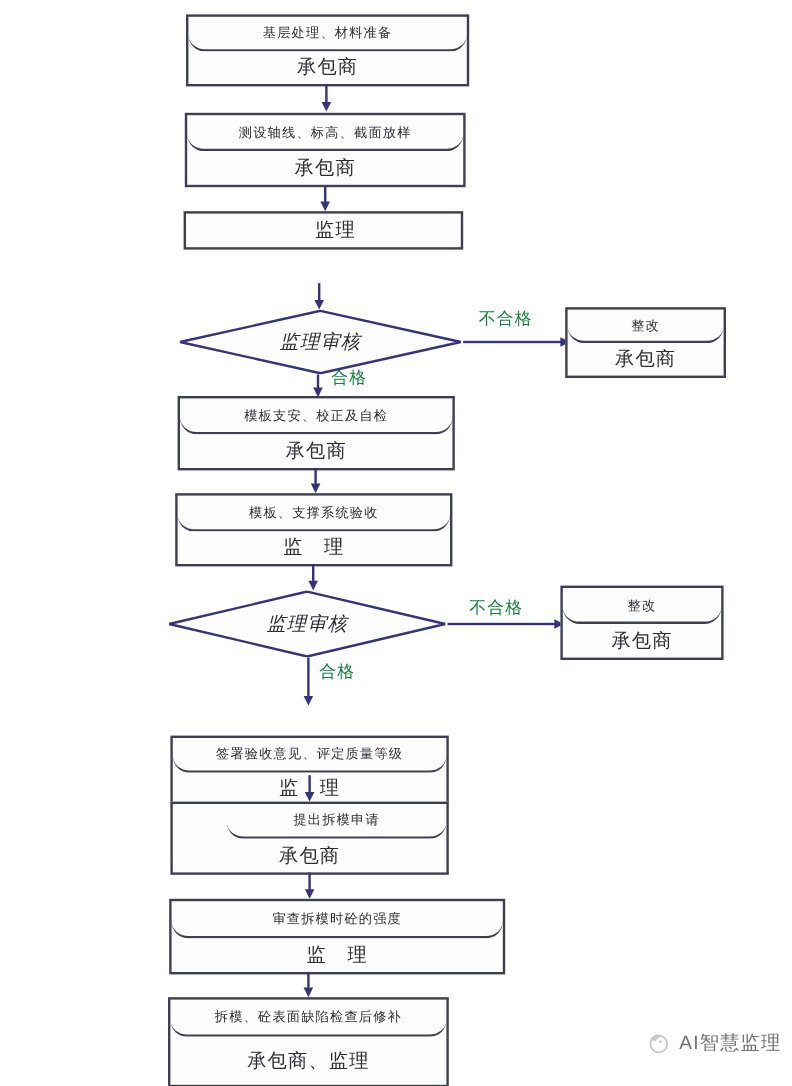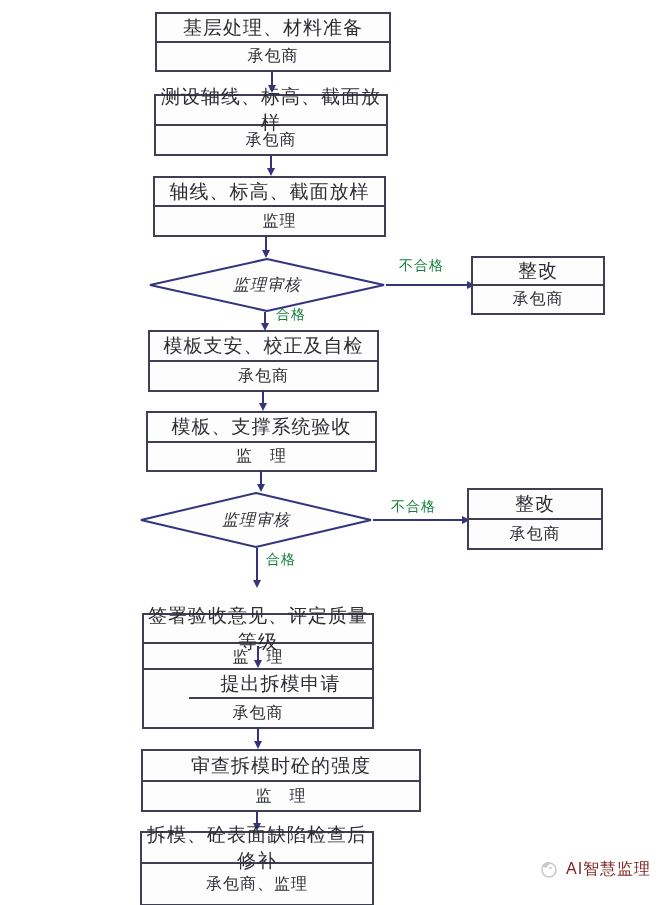--- a/index.html
+++ b/index.html
@@ -14,23 +14,23 @@
   
   .step{
     position:absolute;
     border:2px solid #3e3e55;
     background:#fdfdfd;
     box-sizing:border-box;
   }
   .step .title{
     border-bottom:2px solid #3e3e55;
     text-align:center;
-    font-size:19px;
+    font-size:11px;
     letter-spacing:1px;
-    display:flex;align-items:center;justify-content:center;
+    display:flex;align-items:center;justify-content:center;border-radius:14px;
   }
   .step .role{
     text-align:center;
     font-size:16px;
     letter-spacing:1px;
     display:flex;align-items:center;justify-content:center;
   }
   
   .decision{position:absolute;}
   .decision svg{display:block;}
@@ -58,21 +58,21 @@
   }
   .edge-label{
     position:absolute;
     font-size:14px;letter-spacing:1px;color:#15803d;
     white-space:nowrap;
   }
   
   .watermark{
     position:absolute;left:538px;top:858px;
     display:flex;align-items:center;gap:6px;
-    color:#7f1d1d;font-size:16px;letter-spacing:1px;
+    color:#737373;font-size:16px;letter-spacing:1px;
   }
 </style>
 </head>
 <body>
 
 <div id="canvas">
 
   <div class="step" style="left:155px;top:12px;width:236px;">
     <div class="title" style="height:27px;">基层处理、材料准备</div>
     <div class="role" style="height:27px;">承包商</div>
@@ -83,21 +83,20 @@
 
   <div class="step" style="left:154px;top:94px;width:234px;">
     <div class="title" style="height:28px;">测设轴线、标高、截面放样</div>
     <div class="role" style="height:28px;">承包商</div>
   </div>
   <div class="varrow" style="left:270px;top:155px;height:14px;">
       <span class="head"></span>
     </div>
 
   <div class="step" style="left:153px;top:176px;width:233px;">
-    <div class="title" style="height:27px;">轴线、标高、截面放样</div>
     <div class="role" style="height:28px;margin-left:20px;">监理</div>
   </div>
   <div class="varrow" style="left:265px;top:236px;height:15px;">
       <span class="head"></span>
     </div>
 
   <div class="decision" style="left:148px;top:258px;width:238px;height:54px;">
     <svg width="238" height="54">
       <polygon points="119,1 236,27 119,53 2,27" fill="#fdfdfd" stroke="#34347e" stroke-width="2"></polygon>
     </svg>

